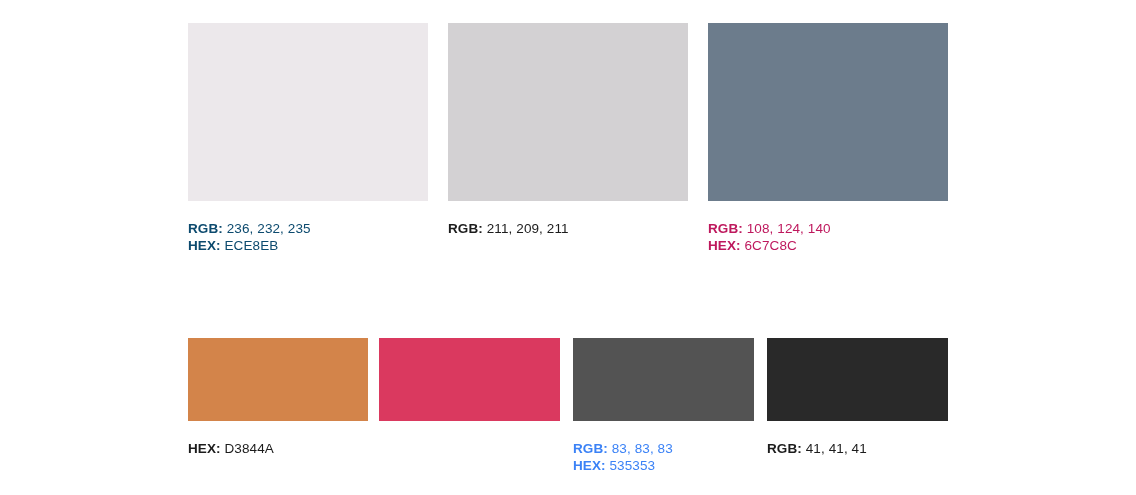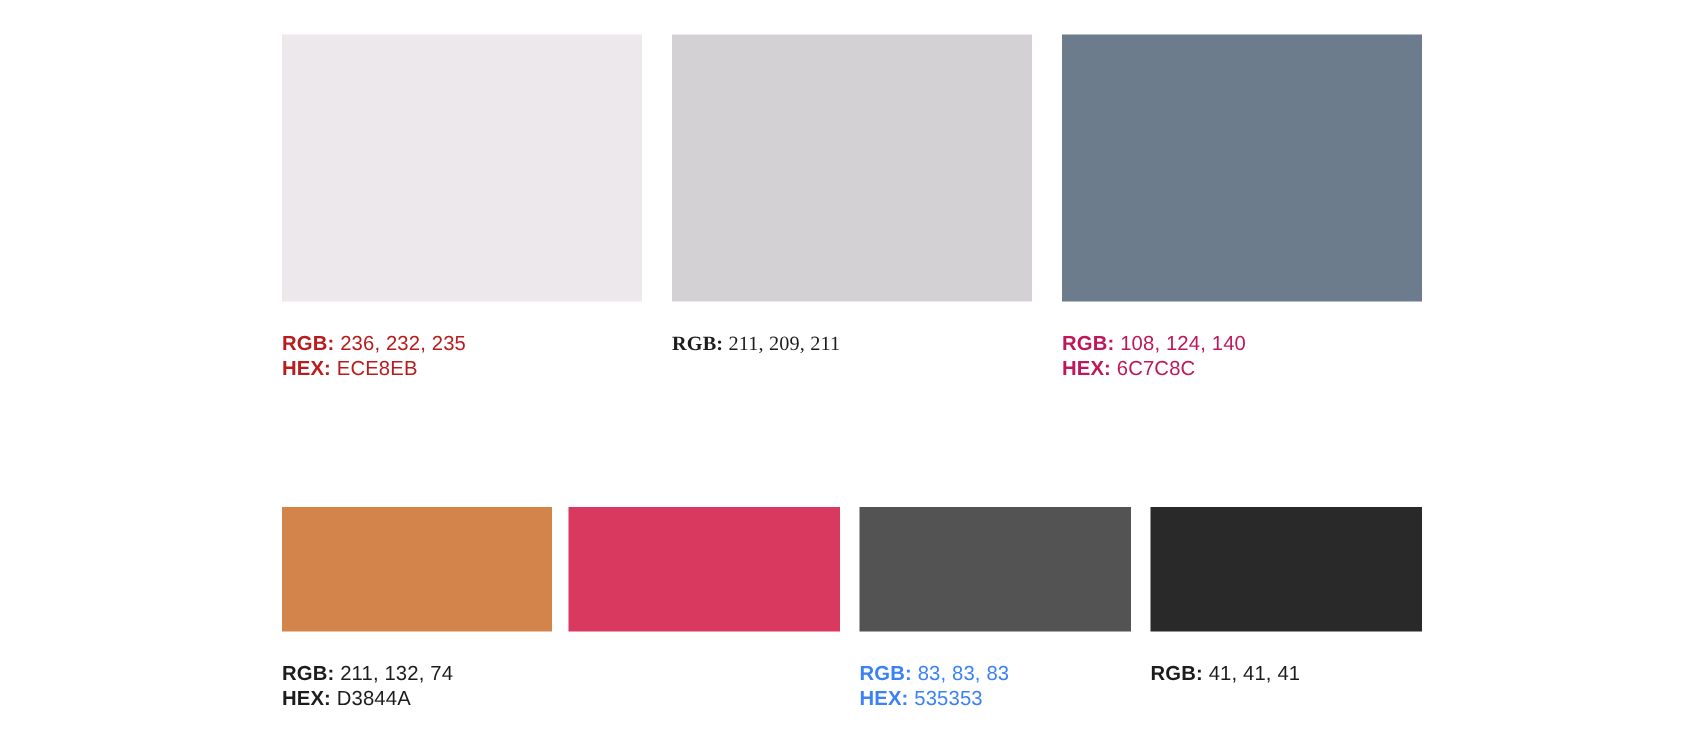--- a/index.html
+++ b/index.html
@@ -68,35 +68,35 @@
 </head>
 <body style="background-color: rgb(255, 255, 255);">
 
 <div class="palette-page">
 
   <div class="swatch-group row-top" style="left:0;top:0;width:1136px;height:270px;">
 
     <div class="swatch-cell cell-0">
       <span class="swatch-chip" style="background-color: rgb(236, 232, 235);"></span>
     </div>
-    <div class="swatch-labels cell-0" style="color: #b91c1c;">
+    <div class="swatch-labels cell-0" style="color: #0c4a6e;">
       <span class="label-line">
         <span class="label-key">RGB:</span>
         <span class="label-val">236, 232, 235</span>
       </span>
       <span class="label-line">
         <span class="label-key">HEX:</span>
         <span class="label-val">ECE8EB</span>
       </span>
     </div>
 
     <div class="swatch-cell cell-1">
       <span class="swatch-chip" style="background-color: rgb(211, 209, 211);"></span>
     </div>
-    <div class="swatch-labels cell-1" style="color: rgb(28, 28, 28); font-family: Liberation Serif, serif;">
+    <div class="swatch-labels cell-1" style="color: rgb(28, 28, 28);">
       <span class="label-line">
         <span class="label-key">RGB:</span>
         <span class="label-val">211, 209, 211</span>
       </span>
     </div>
 
     <div class="swatch-cell cell-2">
       <span class="swatch-chip" style="background-color: rgb(108, 124, 140);"></span>
     </div>
     <div class="swatch-labels cell-2" style="color: #be185d;">
@@ -111,24 +111,20 @@
     </div>
 
   </div>
 
   <div class="swatch-group row-bottom" style="left:0;top:0;width:1136px;height:495px;">
 
     <div class="swatch-cell cell-0">
       <span class="swatch-chip" style="background-color: rgb(211, 132, 74);"></span>
     </div>
     <div class="swatch-labels cell-0" style="color: rgb(28, 28, 28);">
-      <span class="label-line">
-        <span class="label-key">RGB:</span>
-        <span class="label-val">211, 132, 74</span>
-      </span>
       <span class="label-line">
         <span class="label-key">HEX:</span>
         <span class="label-val">D3844A</span>
       </span>
     </div>
 
     <div class="swatch-cell cell-1">
       <span class="swatch-chip" style="background-color: rgb(218, 57, 95);"></span>
     </div>
 

